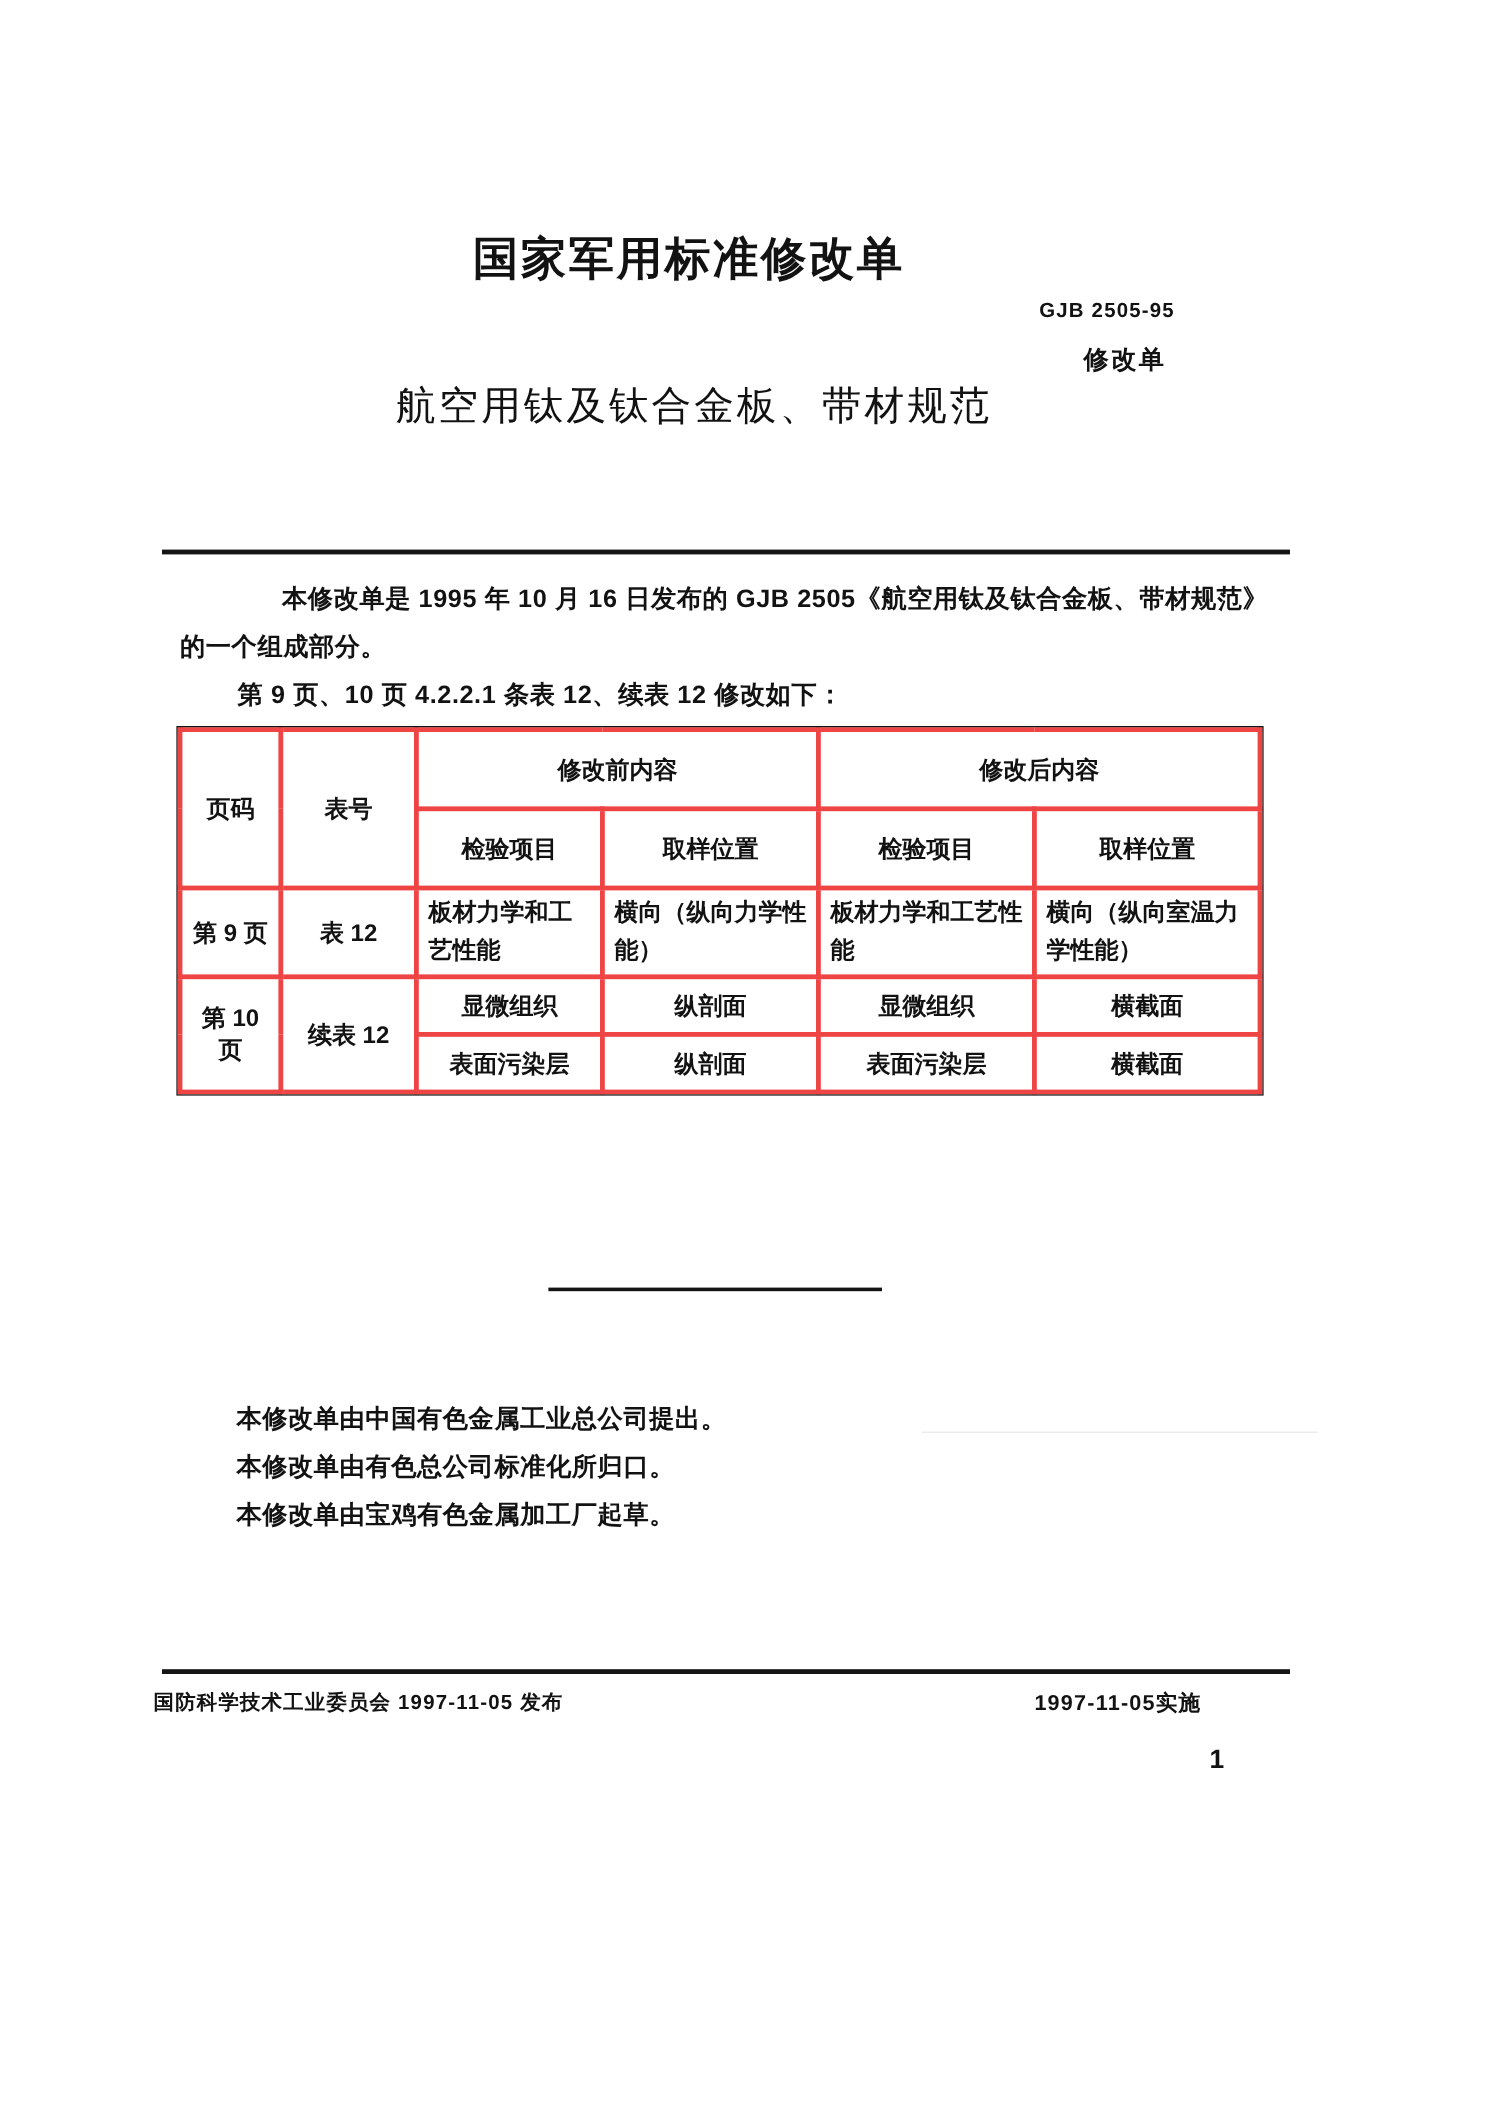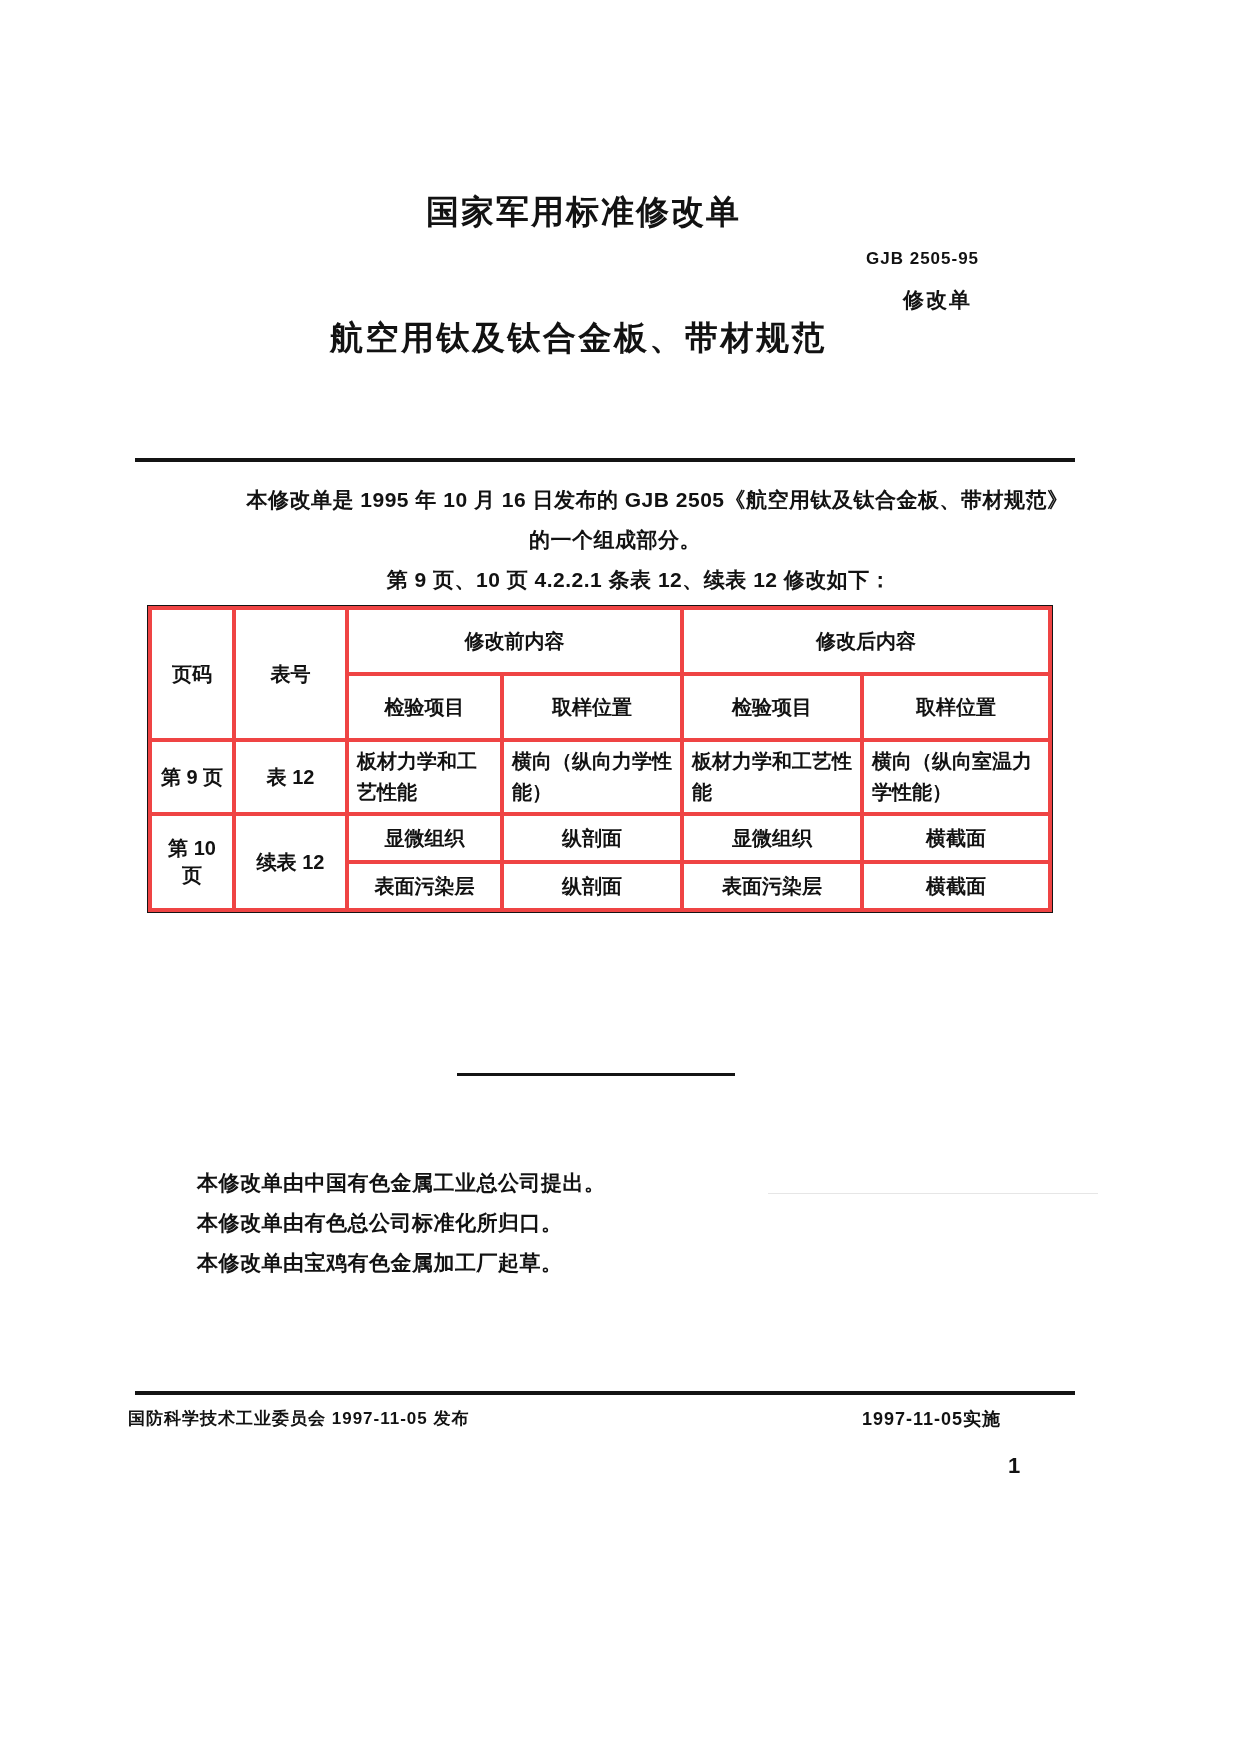--- a/index.html
+++ b/index.html
@@ -9,51 +9,51 @@
     font-family: "Liberation Sans", sans-serif;
     color: #121212;
   }
   .page {
     position: relative;
     width: 1240px; height: 1755px;
     background: #ffffff;
     overflow: hidden;
   }
   .doc-title {
-    position: absolute; top: 190px; left: 426px; width: 300px;
+    position: absolute; top: 190px; left: 394px; width: 300px;
     text-align: center;
-    font-size: 33px; font-weight: bold; letter-spacing: 2px;
+    font-size: 38px; font-weight: bold; letter-spacing: 2px;
     white-space: nowrap;
   }
   .doc-number {
     position: absolute; top: 249px; left: 866px;
     font-size: 17px; font-weight: bold; letter-spacing: 1px;
     white-space: nowrap;
   }
   .doc-type {
     position: absolute; top: 286px; left: 903px;
     font-size: 21px; font-weight: bold; letter-spacing: 2px;
     white-space: nowrap;
   }
   .subtitle {
     position: absolute; top: 316px; left: 330px;
-    font-size: 33px; font-weight: bold; letter-spacing: 2.5px;
+    font-size: 33px; font-weight: normal; letter-spacing: 2.5px;
     white-space: nowrap;
     text-align: center;
   }
   .rule-top {
     position: absolute; left: 135px; top: 458px; width: 940px; height: 4px;
     background: #141414;
   }
   .intro {
     position: absolute; left: 150px; top: 480px; width: 930px;
     font-size: 21px; font-weight: bold; line-height: 40px;
     letter-spacing: 0.5px;
   }
-  .intro p { margin: 0; text-align: center; }
+  .intro p { margin: 0; }
   .intro .indent-lg { text-indent: 85px; }
   .intro .indent-sm { text-indent: 48px; }
 
   table.mod-table {
     position: absolute; left: 148px; top: 606px;
     border-collapse: collapse;
     table-layout: fixed;
     width: 900px;
     font-size: 20px; font-weight: bold;
     color: #121212;

